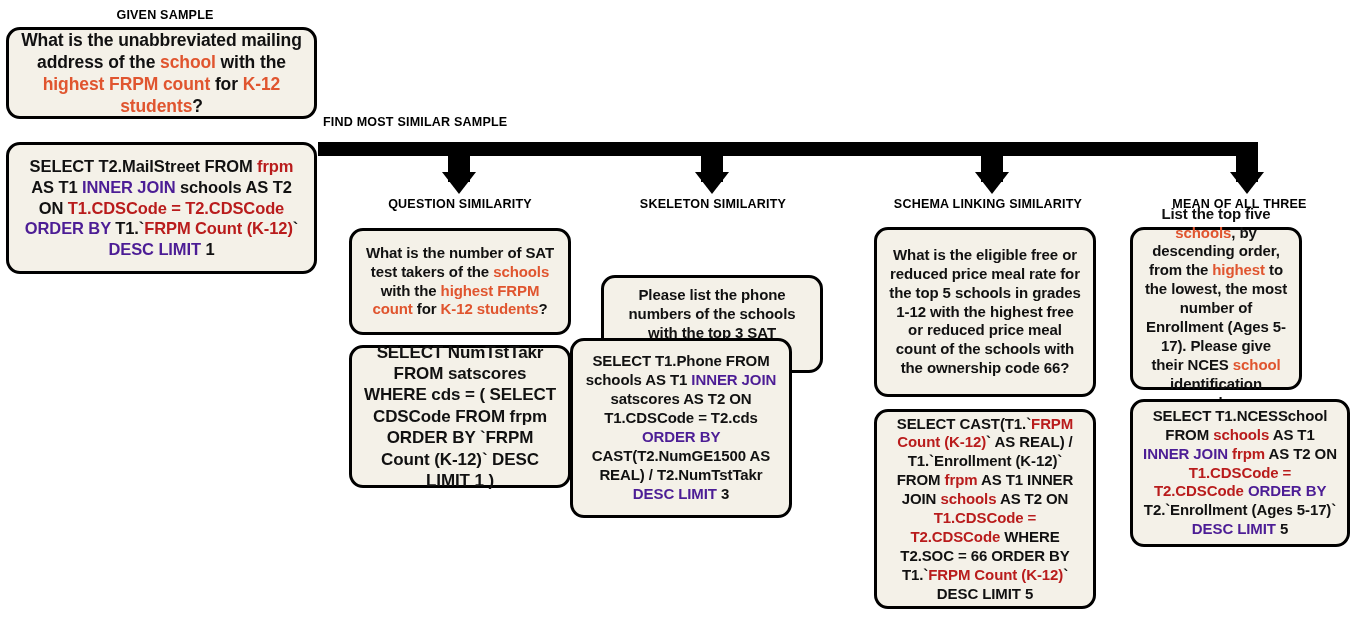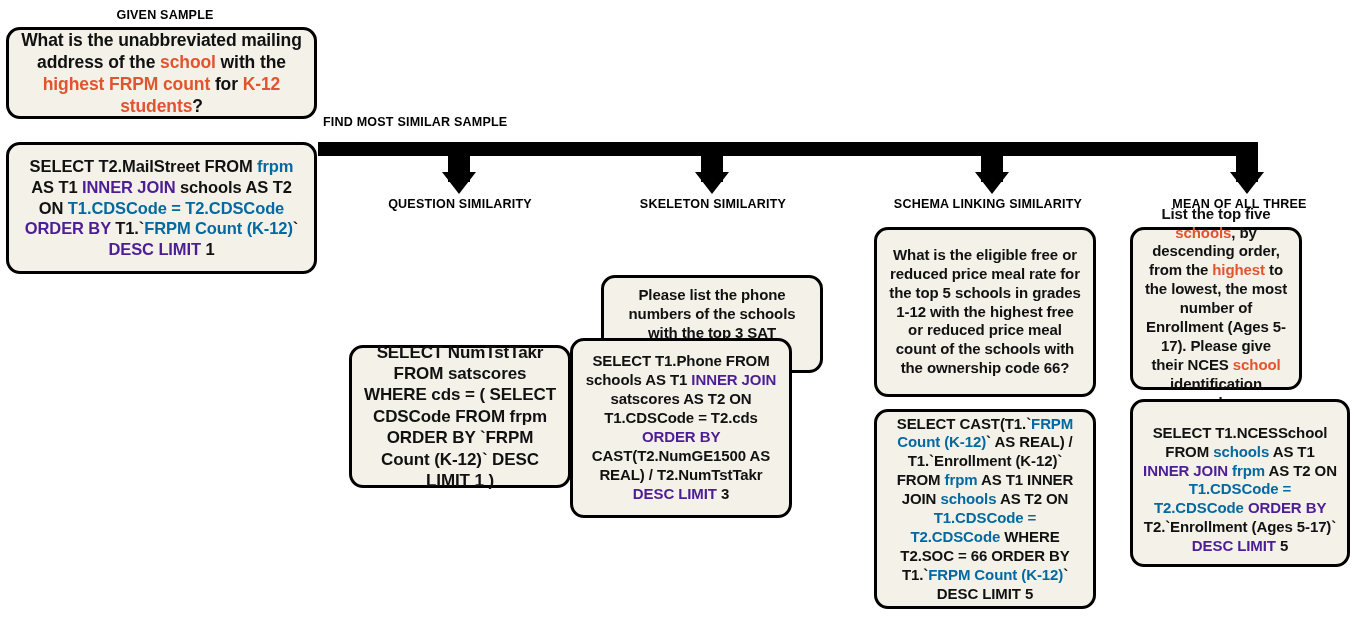--- a/index.html
+++ b/index.html
@@ -56,21 +56,21 @@
   .box .txt {
     font-family: "Liberation Sans", sans-serif;
     font-weight: bold;
     color: #111111;
     line-height: 1.26;
     letter-spacing: -0.1px;
     word-spacing: 0px;
   }
 
   .kw-red   { color: #E0552F; }
-  .kw-blue  { color: #0369a1; }
+  .kw-blue  { color: #b91c1c; }
   .kw-green { color: #4c1d95; }
 
   
   .bus {
     position: absolute;
     background: #000000;
   }
   .arrow-stem {
     position: absolute;
     background: #000000;
@@ -110,20 +110,23 @@
   <div class="arrow-head" style="left:695px; top:172px;"></div>
 
   <div class="arrow-stem" style="left:981px; top:150px; width:22px; height:32px;"></div>
   <div class="arrow-head" style="left:975px; top:172px;"></div>
 
   <div class="arrow-stem" style="left:1236px; top:150px; width:22px; height:32px;"></div>
   <div class="arrow-head" style="left:1230px; top:172px;"></div>
 
   <div class="caption" style="left:345px; top:196px; width:230px;">QUESTION SIMILARITY</div>
 
+  <div class="box" style="left:349px; top:228px; width:222px; height:107px;">
+    <div class="txt" style="font-size:15px;"><span>What is the number of SAT test takers of the </span><span class="kw-red">schools</span><span> with the </span><span class="kw-red">highest FRPM count</span><span> for </span><span class="kw-red">K-12 students</span><span>?</span></div>
+  </div>
 
   <div class="box" style="left:349px; top:345px; width:222px; height:143px;">
     <div class="txt" style="font-size:17px;"><span>SELECT NumTstTakr FROM satscores WHERE cds = ( SELECT CDSCode FROM frpm ORDER BY `FRPM Count (K-12)` DESC LIMIT 1 )</span></div>
   </div>
 
   <div class="caption" style="left:598px; top:196px; width:230px;">SKELETON SIMILARITY</div>
 
   <div class="box" style="left:601px; top:228px; width:222px; height:98px;margin-top:47px;">
     <div class="txt" style="font-size:15px;"><span>Please list the phone numbers of the schools with the top 3 SAT excellence rate.</span></div>
   </div>
@@ -141,17 +144,17 @@
   <div class="box" style="left:874px; top:409px; width:222px; height:200px;">
     <div class="txt" style="font-size:15px;"><span>SELECT CAST(T1.`</span><span class="kw-blue">FRPM Count (K-12)</span><span>` AS REAL) / T1.`Enrollment (K-12)` FROM </span><span class="kw-blue">frpm</span><span> AS T1 INNER JOIN </span><span class="kw-blue">schools</span><span> AS T2 ON </span><span class="kw-blue">T1.CDSCode = T2.CDSCode</span><span> WHERE T2.SOC = 66 ORDER BY T1.`</span><span class="kw-blue">FRPM Count (K-12)</span><span>` DESC LIMIT 5</span></div>
   </div>
 
   <div class="caption" style="left:1127px; top:196px; width:225px;">MEAN OF ALL THREE</div>
 
   <div class="box" style="left:1130px; top:227px; width:172px; height:163px;">
     <div class="txt" style="font-size:15px;"><span>List the top five </span><span class="kw-red">schools</span><span>, by descending order, from the </span><span class="kw-red">highest</span><span> to the lowest, the most number of Enrollment (Ages 5-17). Please give their NCES </span><span class="kw-red">school</span><span> identification number.</span></div>
   </div>
 
-  <div class="box" style="left:1130px; top:399px; width:220px; height:168px;align-items:flex-end;">
+  <div class="box" style="left:1130px; top:399px; width:220px; height:148px;">
     <div class="txt" style="font-size:15px;"><span>SELECT T1.NCESSchool FROM </span><span class="kw-blue">schools</span><span> AS T1 </span><span class="kw-green">INNER JOIN</span><span> </span><span class="kw-blue">frpm</span><span> AS T2 ON </span><span class="kw-blue">T1.CDSCode = T2.CDSCode</span><span> </span><span class="kw-green">ORDER BY</span><span> T2.`Enrollment (Ages 5-17)` </span><span class="kw-green">DESC LIMIT</span><span> 5</span></div>
   </div>
 
 </div>
 
 </body></html>

